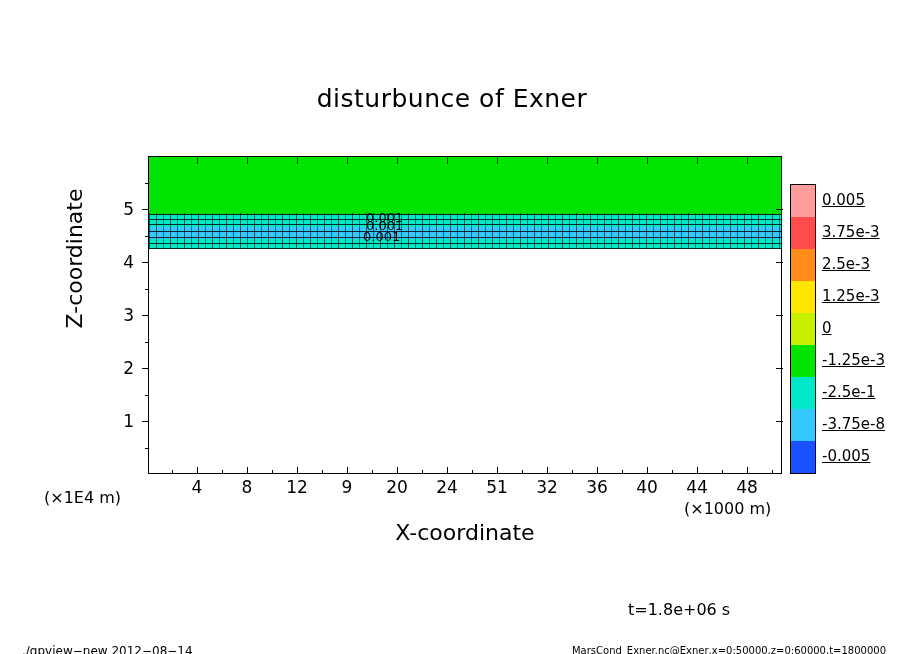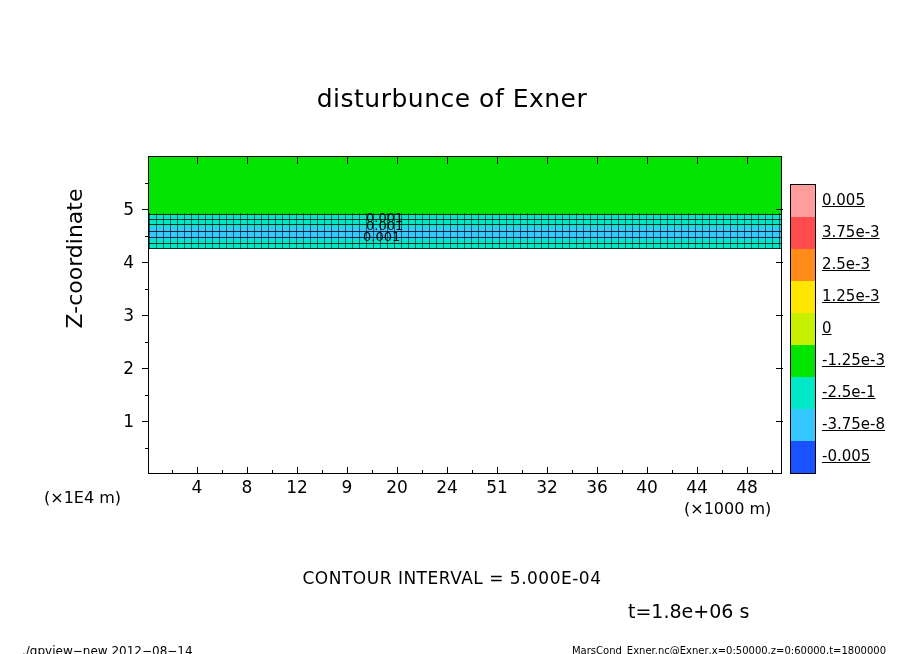--- a/index.html
+++ b/index.html
@@ -126,21 +126,21 @@
     left: 0; top: 560px;
     width: 904px;
     text-align: center;
     font-size: 17px;
     letter-spacing: 0.5px;
   }
   .time-label {
     position: absolute;
     left: 628px;
     top: 592px;
-    font-size: 19px;
+    font-size: 16px;
   }
   .footer-left {
     position: absolute;
     left: 22px;
     top: 636px;
     font-size: 12px;
   }
   .footer-right {
     position: absolute;
     right: 18px;
@@ -281,24 +281,24 @@
 
   <div>
     <div class="ylabel-tick" style="left:110px; top:413px; width:24px;">1</div>
     <div class="ylabel-tick" style="left:110px; top:360px; width:24px;">2</div>
     <div class="ylabel-tick" style="left:110px; top:307px; width:24px;">3</div>
     <div class="ylabel-tick" style="left:110px; top:254px; width:24px;">4</div>
     <div class="ylabel-tick" style="left:110px; top:201px; width:24px;">5</div>
   </div>
 
   <div class="axis-title-y">Z-coordinate</div>
+  <div class="axis-title-x">X-coordinate</div>
   <div class="unit-left">(×1E4 m)</div>
   <div class="unit-right">(×1000 m)</div>
 
-  <div class="contour-interval">CONTOUR INTERVAL = 5.000E-04</div>
   <div class="time-label">t=1.8e+06 s</div>
 
   <div class="colorbar">
     <div class="cb-cell" style="height:32px; background:#ff9d9d;"></div>
     <div class="cb-cell" style="height:32px; background:#ff4b4b;"></div>
     <div class="cb-cell" style="height:32px; background:#ff8c1a;"></div>
     <div class="cb-cell" style="height:32px; background:#ffe600;"></div>
     <div class="cb-cell" style="height:32px; background:#c6f000;"></div>
     <div class="cb-cell" style="height:32px; background:#00e400;"></div>
     <div class="cb-cell" style="height:32px; background:#00e8c8;"></div>

